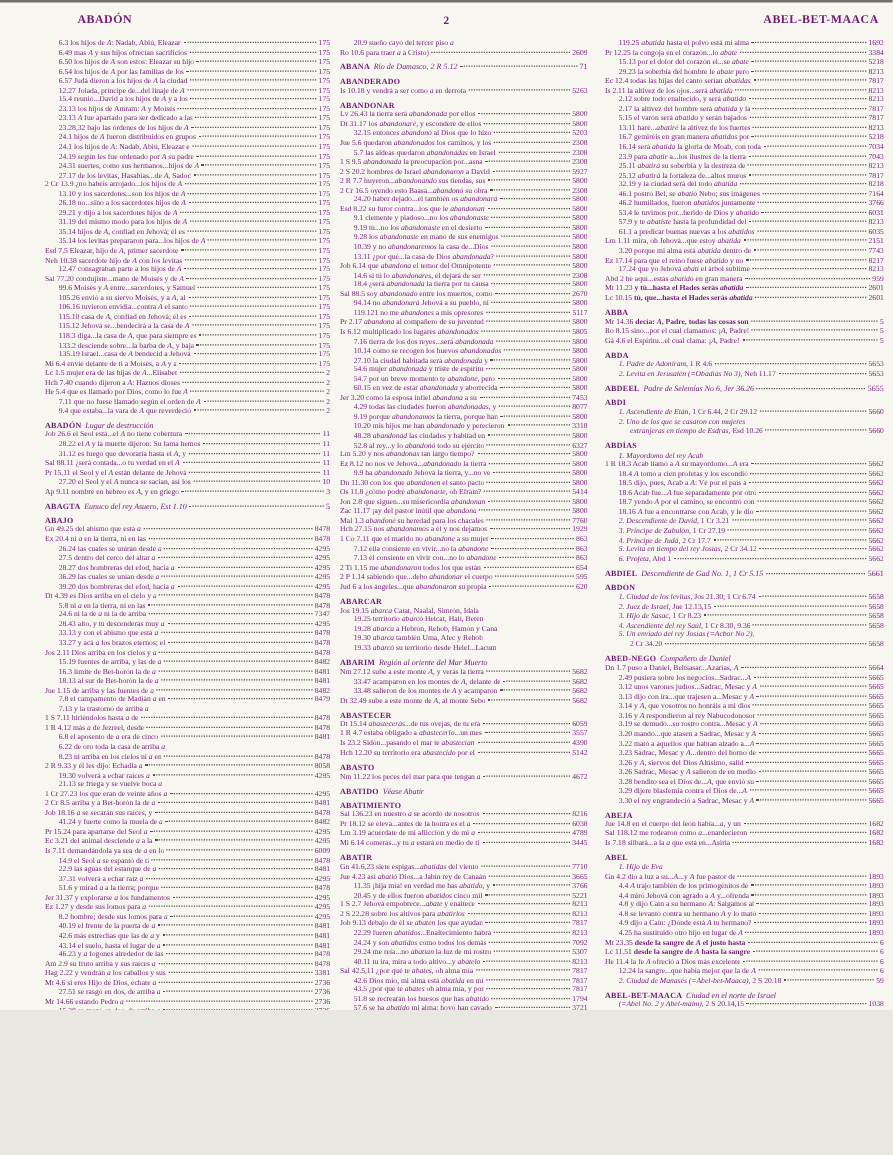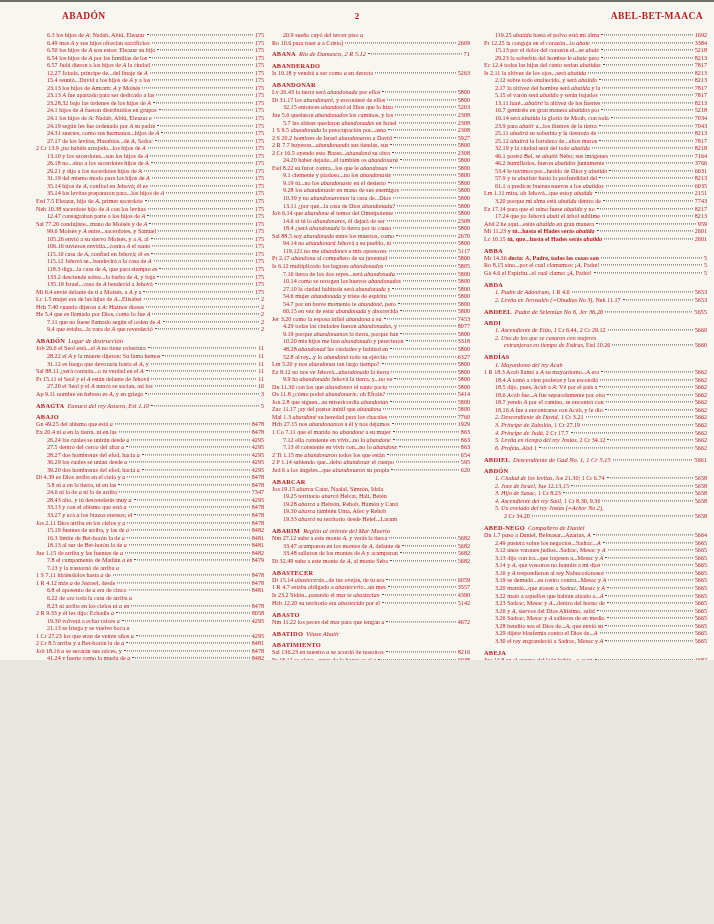--- a/index.html
+++ b/index.html
@@ -1,17 +1,17 @@
 <!DOCTYPE html>
 <html><head>
 <meta charset="utf-8">
 <style>
   html,body{margin:0;padding:0;}
   body{width:714px;height:924px;background:#e9e7e2;font-family:"Liberation Serif","DejaVu Serif",serif;}
-  .page{position:relative;width:714px;height:660px;background:#f8f6f1;color:#b91c1c;overflow:hidden;
+  .page{position:relative;width:714px;height:808px;background:#f8f6f1;color:#701a75;overflow:hidden;
         border-top:2px solid #70706b;box-sizing:border-box;}
   .header{position:relative;height:24px;}
   .h-left{position:absolute;left:62px;top:9px;font-weight:bold;font-size:9.5px;letter-spacing:.4px;}
   .h-center{position:absolute;left:50%;top:9px;transform:translateX(-50%);font-weight:bold;font-size:9px;}
   .h-right{position:absolute;right:11px;top:9px;font-weight:bold;font-size:9.5px;letter-spacing:.4px;}
   .cols{display:flex;padding:6px 7px 0 36px;}
   .col{overflow:hidden;}
   .col:nth-child(1){width:228px;margin-right:8px;}
   .col:nth-child(2){width:198px;margin-right:14px;}
   .col:nth-child(3){width:223px;}

